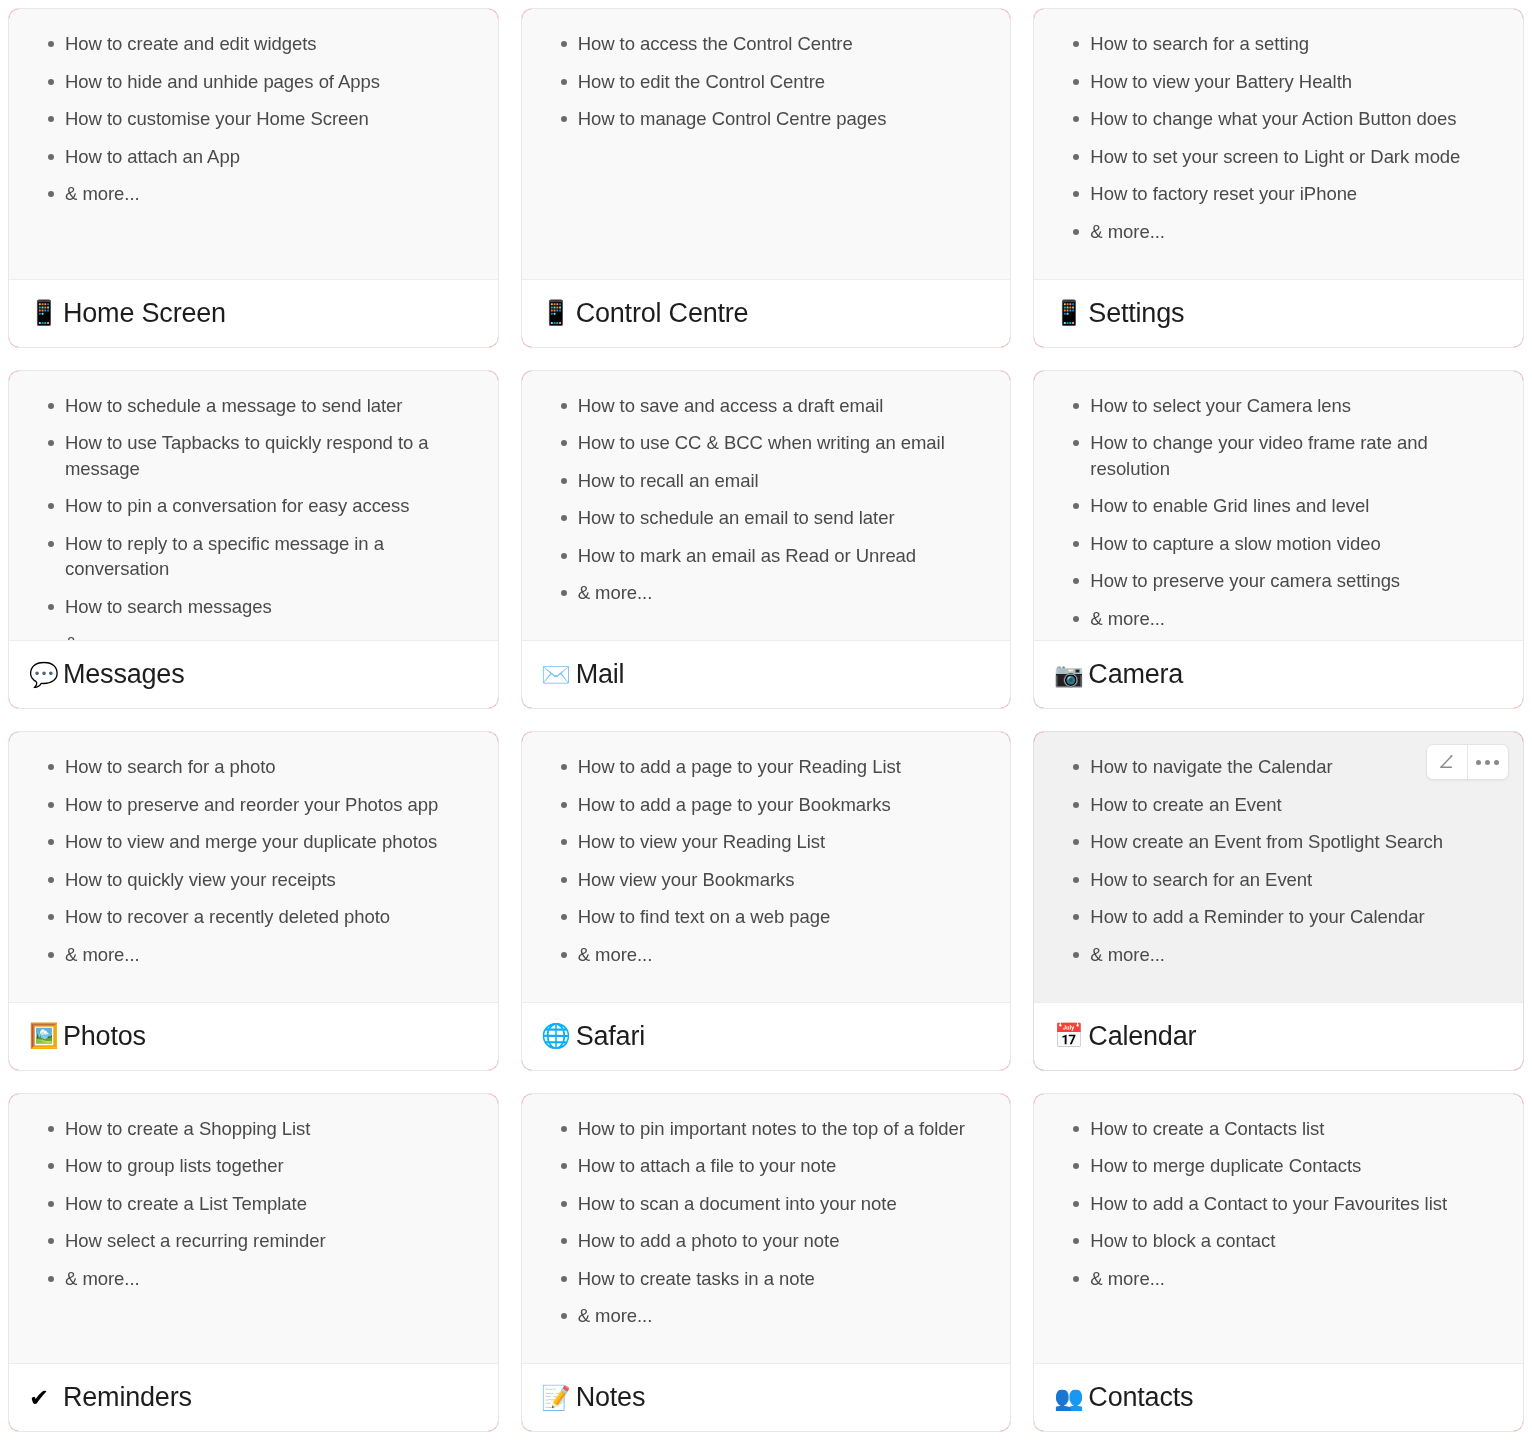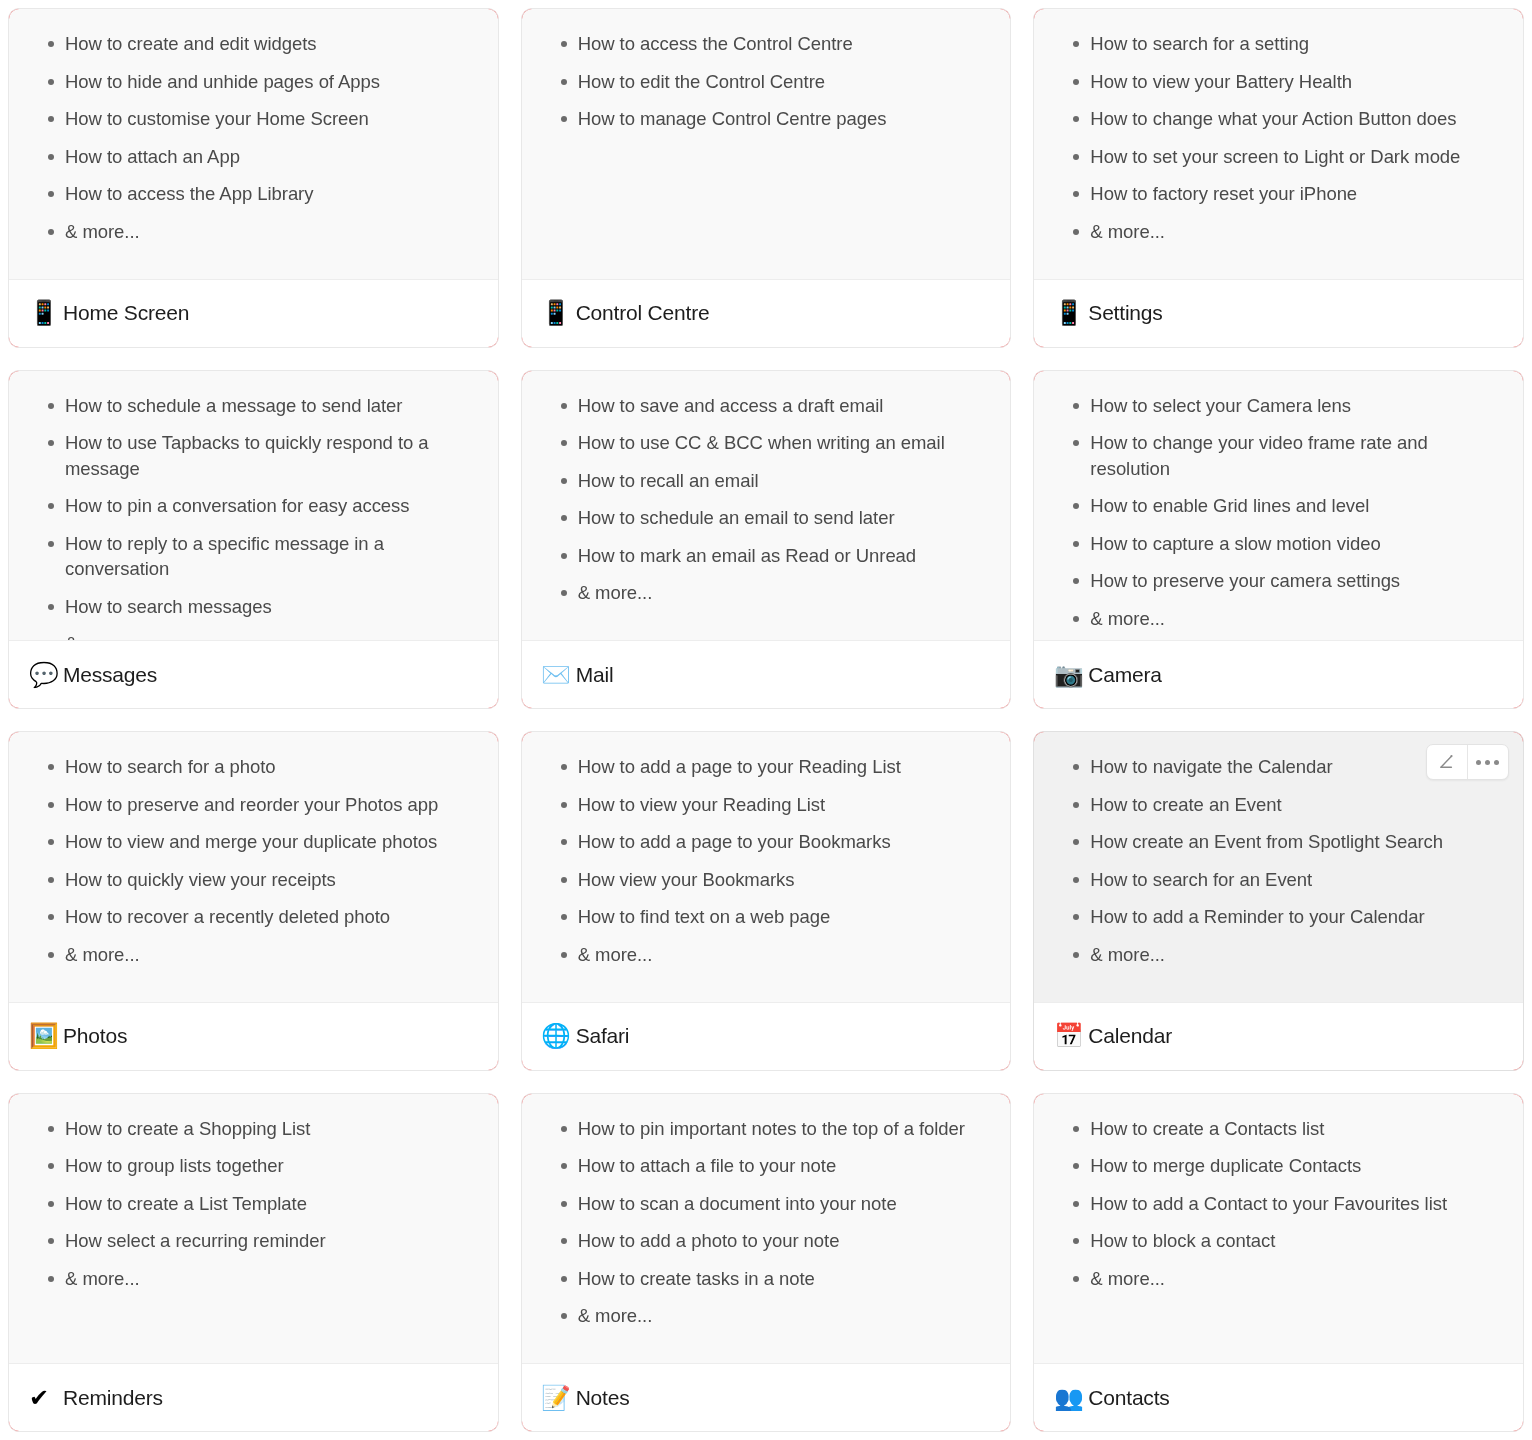--- a/index.html
+++ b/index.html
@@ -98,21 +98,21 @@
     font-size: 24px;
     line-height: 1;
     width: 30px;
     display: inline-flex;
     align-items: center;
     justify-content: flex-start;
     flex: 0 0 auto;
   }
 
   .app-name {
-    font-size: 21px;
+    font-size: 27px;
     color: #1d1d1d;
     letter-spacing: -0.2px;
     margin-left: 4px;
   }
 
   
   .hover-toolbar {
     position: absolute;
     top: 12px;
     right: 14px;
@@ -160,21 +160,20 @@
 <body>
 
 <div class="grid">
     <div class="card">
       <div class="card-body">
         <ul class="bullet-list">
           <li>How to create and edit widgets</li>
           <li>How to hide and unhide pages of Apps</li>
           <li>How to customise your Home Screen</li>
           <li>How to attach an App</li>
-          <li>How to access the App Library</li>
           <li>&amp; more...</li>
         </ul>
       </div>
       <div class="card-footer">
         <span class="app-icon">📱</span>
         <span class="app-name">Home Screen</span>
       </div>
     </div>
     <div class="card">
       <div class="card-body">
@@ -266,22 +265,22 @@
       </div>
       <div class="card-footer">
         <span class="app-icon">🖼️</span>
         <span class="app-name">Photos</span>
       </div>
     </div>
     <div class="card">
       <div class="card-body">
         <ul class="bullet-list">
           <li>How to add a page to your Reading List</li>
+          <li>How to add a page to your Bookmarks</li>
           <li>How to view your Reading List</li>
-          <li>How to add a page to your Bookmarks</li>
           <li>How view your Bookmarks</li>
           <li>How to find text on a web page</li>
           <li>&amp; more...</li>
         </ul>
       </div>
       <div class="card-footer">
         <span class="app-icon">🌐</span>
         <span class="app-name">Safari</span>
       </div>
     </div>

